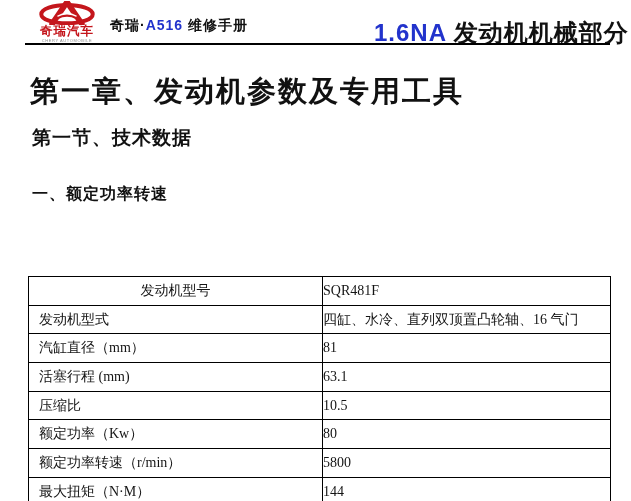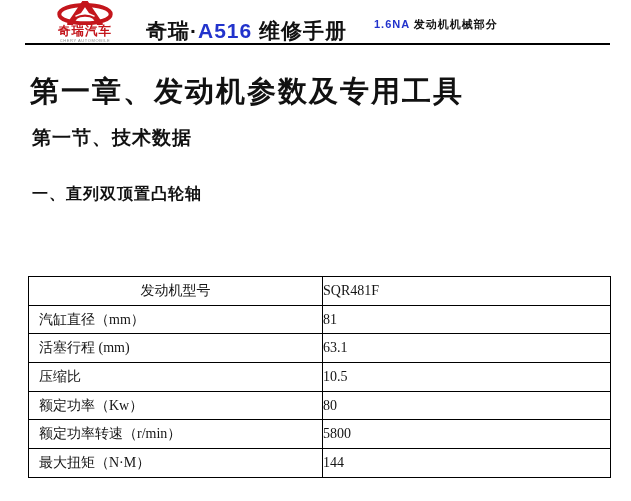--- a/index.html
+++ b/index.html
@@ -9,40 +9,38 @@
     position: relative;
     overflow: hidden;
     font-family: "Liberation Sans", sans-serif;
     color: #111;
   }
 
   
   .logo {
     position: absolute; left: 34px; top: 1px; width: 66px;
     text-align: center;
-    margin-left: 18px;
   }
   .logo-mark { display: block; margin: 0 auto; }
   .logo-cn {
     font-size: 12.5px; font-weight: bold; color: #c4161c;
     letter-spacing: 1px; line-height: 13px; white-space: nowrap;
   }
   .logo-en {
     font-size: 4px; color: #8a8a8a; letter-spacing: 0.6px;
     line-height: 5px; white-space: nowrap;
   }
   .manual-title {
     position: absolute; left: 110px; top: 17px;
-    font-size: 21px; font-weight: bold; letter-spacing: 1px;
+    font-size: 14px; font-weight: bold; letter-spacing: 1px;
     white-space: nowrap;
-    margin-left: 36px;
   }
   .part-title {
     position: absolute; left: 374px; top: 17px;
-    font-size: 11px; font-weight: bold; letter-spacing: 1px;
+    font-size: 24px; font-weight: bold; letter-spacing: 1px;
     white-space: nowrap;
   }
   .latin-blue { color: #2233cc; }
   .header-rule {
     position: absolute; left: 25px; top: 43px;
     width: 585px; height: 2px; background: #000;
   }
 
   
   .chapter-title {
@@ -98,27 +96,31 @@
 </div>
 
 <div class="manual-title"><span>奇瑞·</span><span class="latin-blue">A516</span><span> 维修手册</span></div>
 
 <div class="part-title"><span class="latin-blue">1.6NA</span><span> 发动机机械部分</span></div>
 
 <div class="header-rule"></div>
 
 <h1 class="chapter-title">第一章、发动机参数及专用工具</h1>
 <h2 class="section-heading">第一节、技术数据</h2>
-<h3 class="subsection-heading">一、直列双顶置凸轮轴</h3>
+<h3 class="subsection-heading">一、额定功率转速</h3>
 
 <table class="spec">
   <tbody>
       <tr class="head">
     <td class="c1">发动机型号</td>
     <td class="c2">SQR481F</td>
+  </tr>
+  <tr>
+    <td class="c1">发动机型式</td>
+    <td class="c2">四缸、水冷、直列双顶置凸轮轴、16 气门</td>
   </tr>
   <tr>
     <td class="c1">汽缸直径（mm）</td>
     <td class="c2">81</td>
   </tr>
   <tr>
     <td class="c1">活塞行程 (mm)</td>
     <td class="c2">63.1</td>
   </tr>
   <tr>

